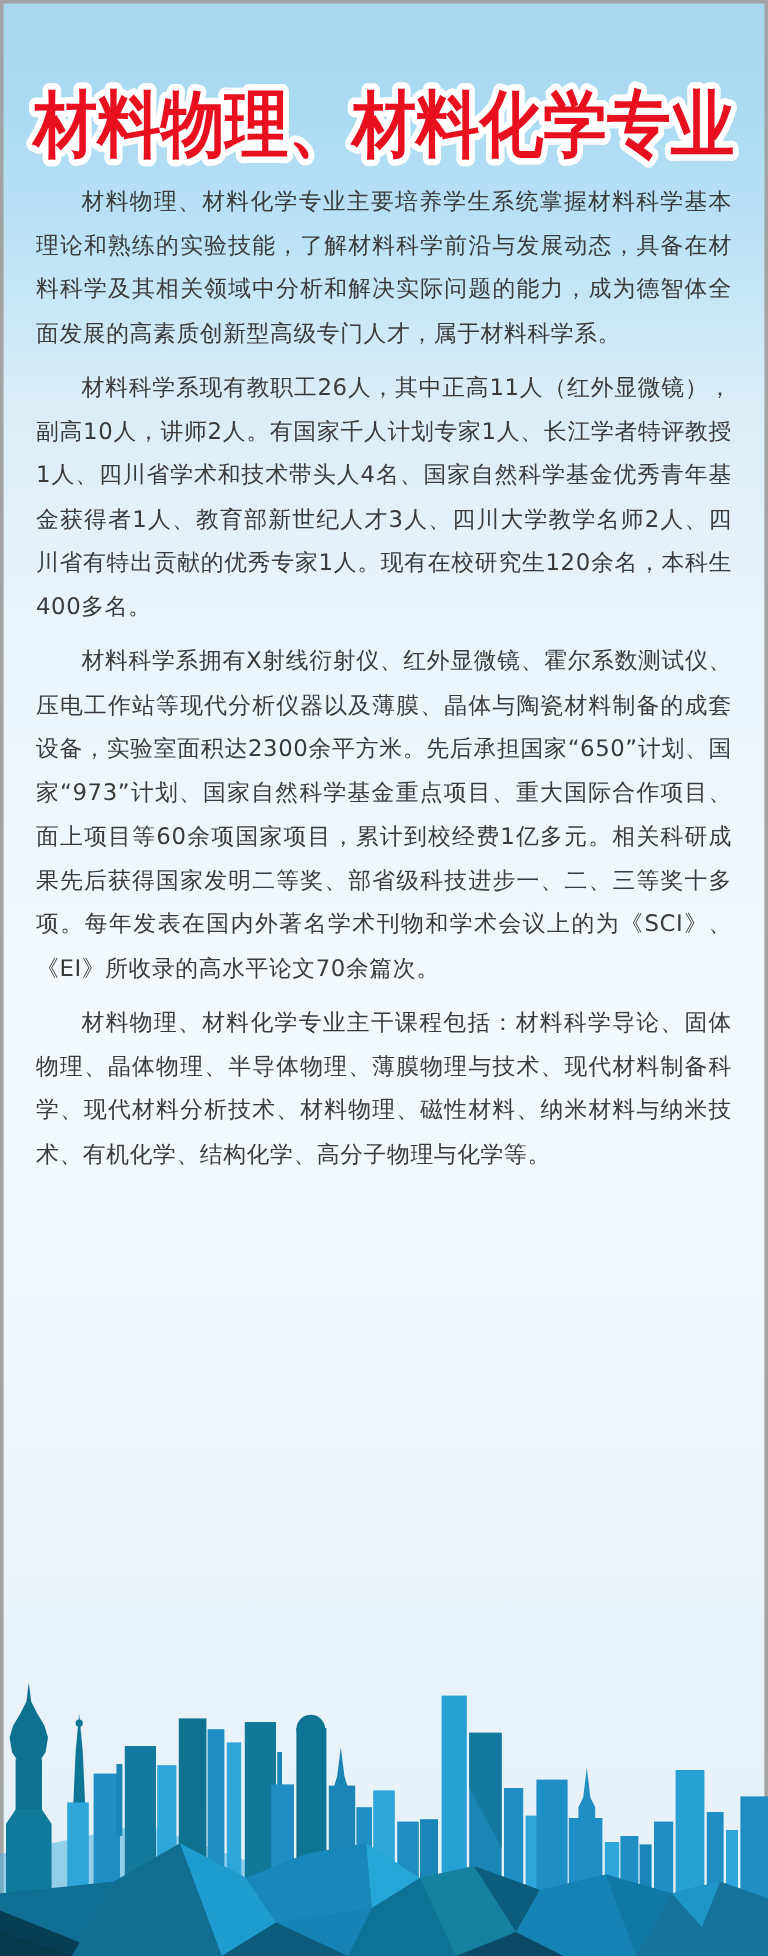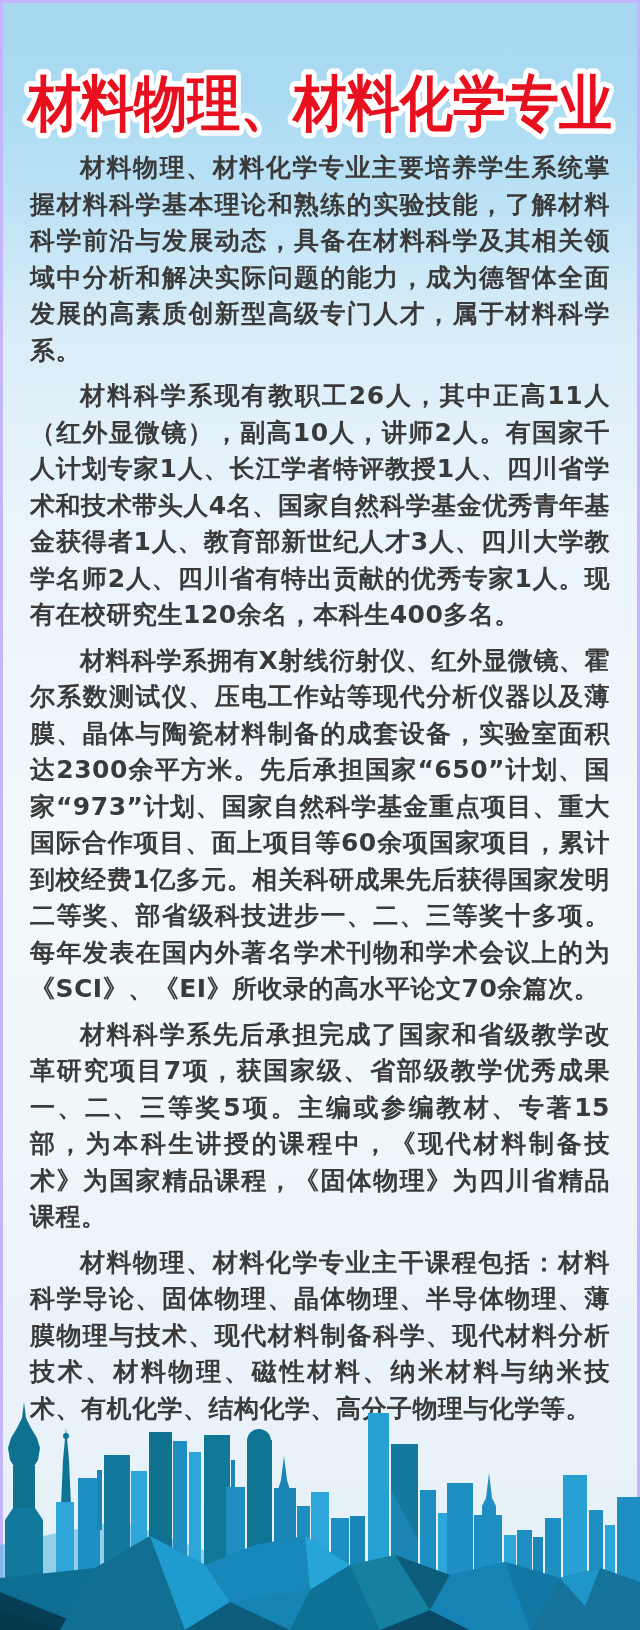--- a/index.html
+++ b/index.html
@@ -1,43 +1,43 @@
 <!DOCTYPE html>
 <html><head>
 <meta charset="utf-8">
 <style>
   html,body{margin:0;padding:0;}
   body{
     width:640px;height:1630px;position:relative;overflow:hidden;
     background:#ffffff;
     font-family:"DejaVu Sans","Liberation Sans",sans-serif;
   }
-  .poster{position:absolute;inset:0;background:#c4b5fd;}
+  .poster{position:absolute;inset:0;background:#a3a3a3;}
   .bg{
     position:absolute;top:3px;left:3px;right:3px;bottom:0;
     background:linear-gradient(180deg,
       #a7d8f0 0%, #abdbf3 6%, #bce2f5 12%, #d9edf8 20%,
       #eaf4fb 32%, #f2f8fc 50%, #f0f7fb 68%, #eaf3f9 82%, #e5f0f7 100%);
   }
   .title-wrap{position:absolute;top:48px;left:0;width:640px;text-align:center;}
   .title-wrap svg{display:block;}
   .title-svg-text{
     font-family:"DejaVu Sans","Liberation Sans",sans-serif;
     font-weight:bold;
   }
   .content{
     position:absolute;top:150px;left:30px;right:30px;
   }
   .para{
     margin:0 0 9px 0;
-    font-size:25px;
+    font-size:19px;
     line-height:36.5px;
     letter-spacing:0.5px;
     color:#3a3a3a;
-    font-weight:700;
+    font-weight:400;
     text-align:justify;
     text-indent:2em;
   }
   .skyline{position:absolute;left:0;bottom:0;width:640px;height:290px;}
   .skyline svg{display:block;}
 </style>
 </head>
 <body>
 
 <div class="poster">
@@ -46,21 +46,20 @@
   <div class="title-wrap">
     <svg width="640" height="105" viewBox="0 0 640 105">
       <text class="title-svg-text" x="320" y="76" text-anchor="middle" font-size="60" textLength="584" lengthAdjust="spacingAndGlyphs" fill="#e8101e" stroke="#ffffff" stroke-width="11" stroke-linejoin="round" paint-order="stroke">材料物理、材料化学专业</text>
     </svg>
   </div>
 
   <div class="content">
     <p class="para">材料物理、材料化学专业主要培养学生系统掌握材料科学基本理论和熟练的实验技能，了解材料科学前沿与发展动态，具备在材料科学及其相关领域中分析和解决实际问题的能力，成为德智体全面发展的高素质创新型高级专门人才，属于材料科学系。</p>
     <p class="para">材料科学系现有教职工26人，其中正高11人（红外显微镜），副高10人，讲师2人。有国家千人计划专家1人、长江学者特评教授1人、四川省学术和技术带头人4名、国家自然科学基金优秀青年基金获得者1人、教育部新世纪人才3人、四川大学教学名师2人、四川省有特出贡献的优秀专家1人。现有在校研究生120余名，本科生400多名。</p>
     <p class="para">材料科学系拥有X射线衍射仪、红外显微镜、霍尔系数测试仪、压电工作站等现代分析仪器以及薄膜、晶体与陶瓷材料制备的成套设备，实验室面积达2300余平方米。先后承担国家“650”计划、国家“973”计划、国家自然科学基金重点项目、重大国际合作项目、面上项目等60余项国家项目，累计到校经费1亿多元。相关科研成果先后获得国家发明二等奖、部省级科技进步一、二、三等奖十多项。每年发表在国内外著名学术刊物和学术会议上的为《SCI》、《EI》所收录的高水平论文70余篇次。</p>
-    <p class="para">材料科学系先后承担完成了国家和省级教学改革研究项目7项，获国家级、省部级教学优秀成果一、二、三等奖5项。主编或参编教材、专著15部，为本科生讲授的课程中，《现代材料制备技术》为国家精品课程，《固体物理》为四川省精品课程。</p>
     <p class="para">材料物理、材料化学专业主干课程包括：材料科学导论、固体物理、晶体物理、半导体物理、薄膜物理与技术、现代材料制备科学、现代材料分析技术、材料物理、磁性材料、纳米材料与纳米技术、有机化学、结构化学、高分子物理与化学等。</p>
   </div>
 
   <div class="skyline">
     <svg width="640" height="290" viewBox="0 0 640 290">
 
       <polygon points="0,205 120,180 245,225 120,238 0,238" fill="#4fb3de" opacity="0.55"></polygon>
 
       <path d="M24,62 L26,78 L31,88 L37,98 L40,108 L38,120 L33,128 L15,128 L10,120 L8,108 L11,98 L17,88 L22,78 Z" fill="#0e7190"></path>
       <rect x="13" y="126" width="22" height="130" fill="#0e7190"></rect>

